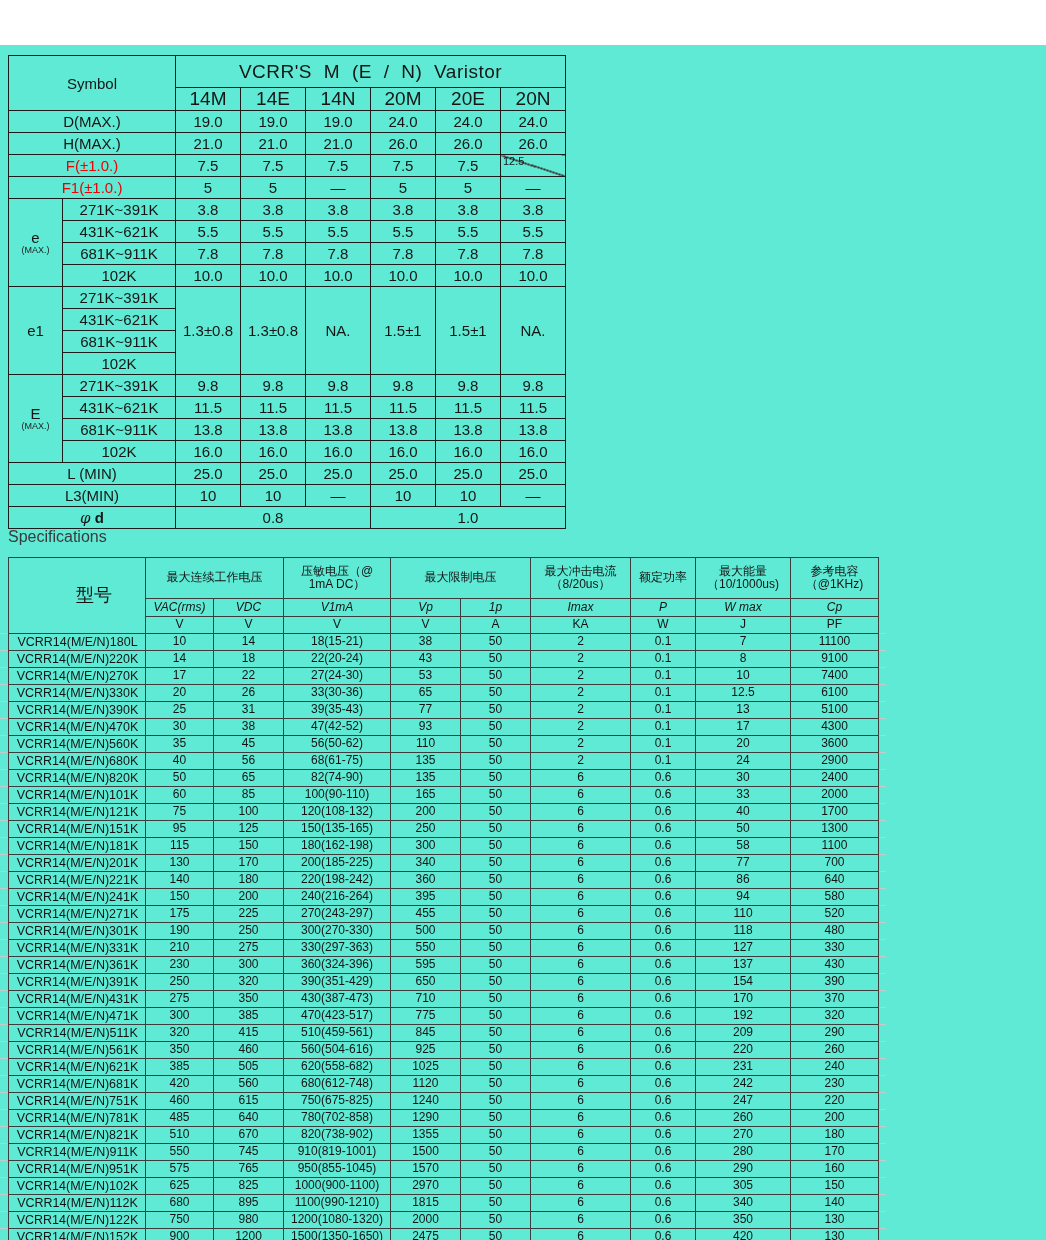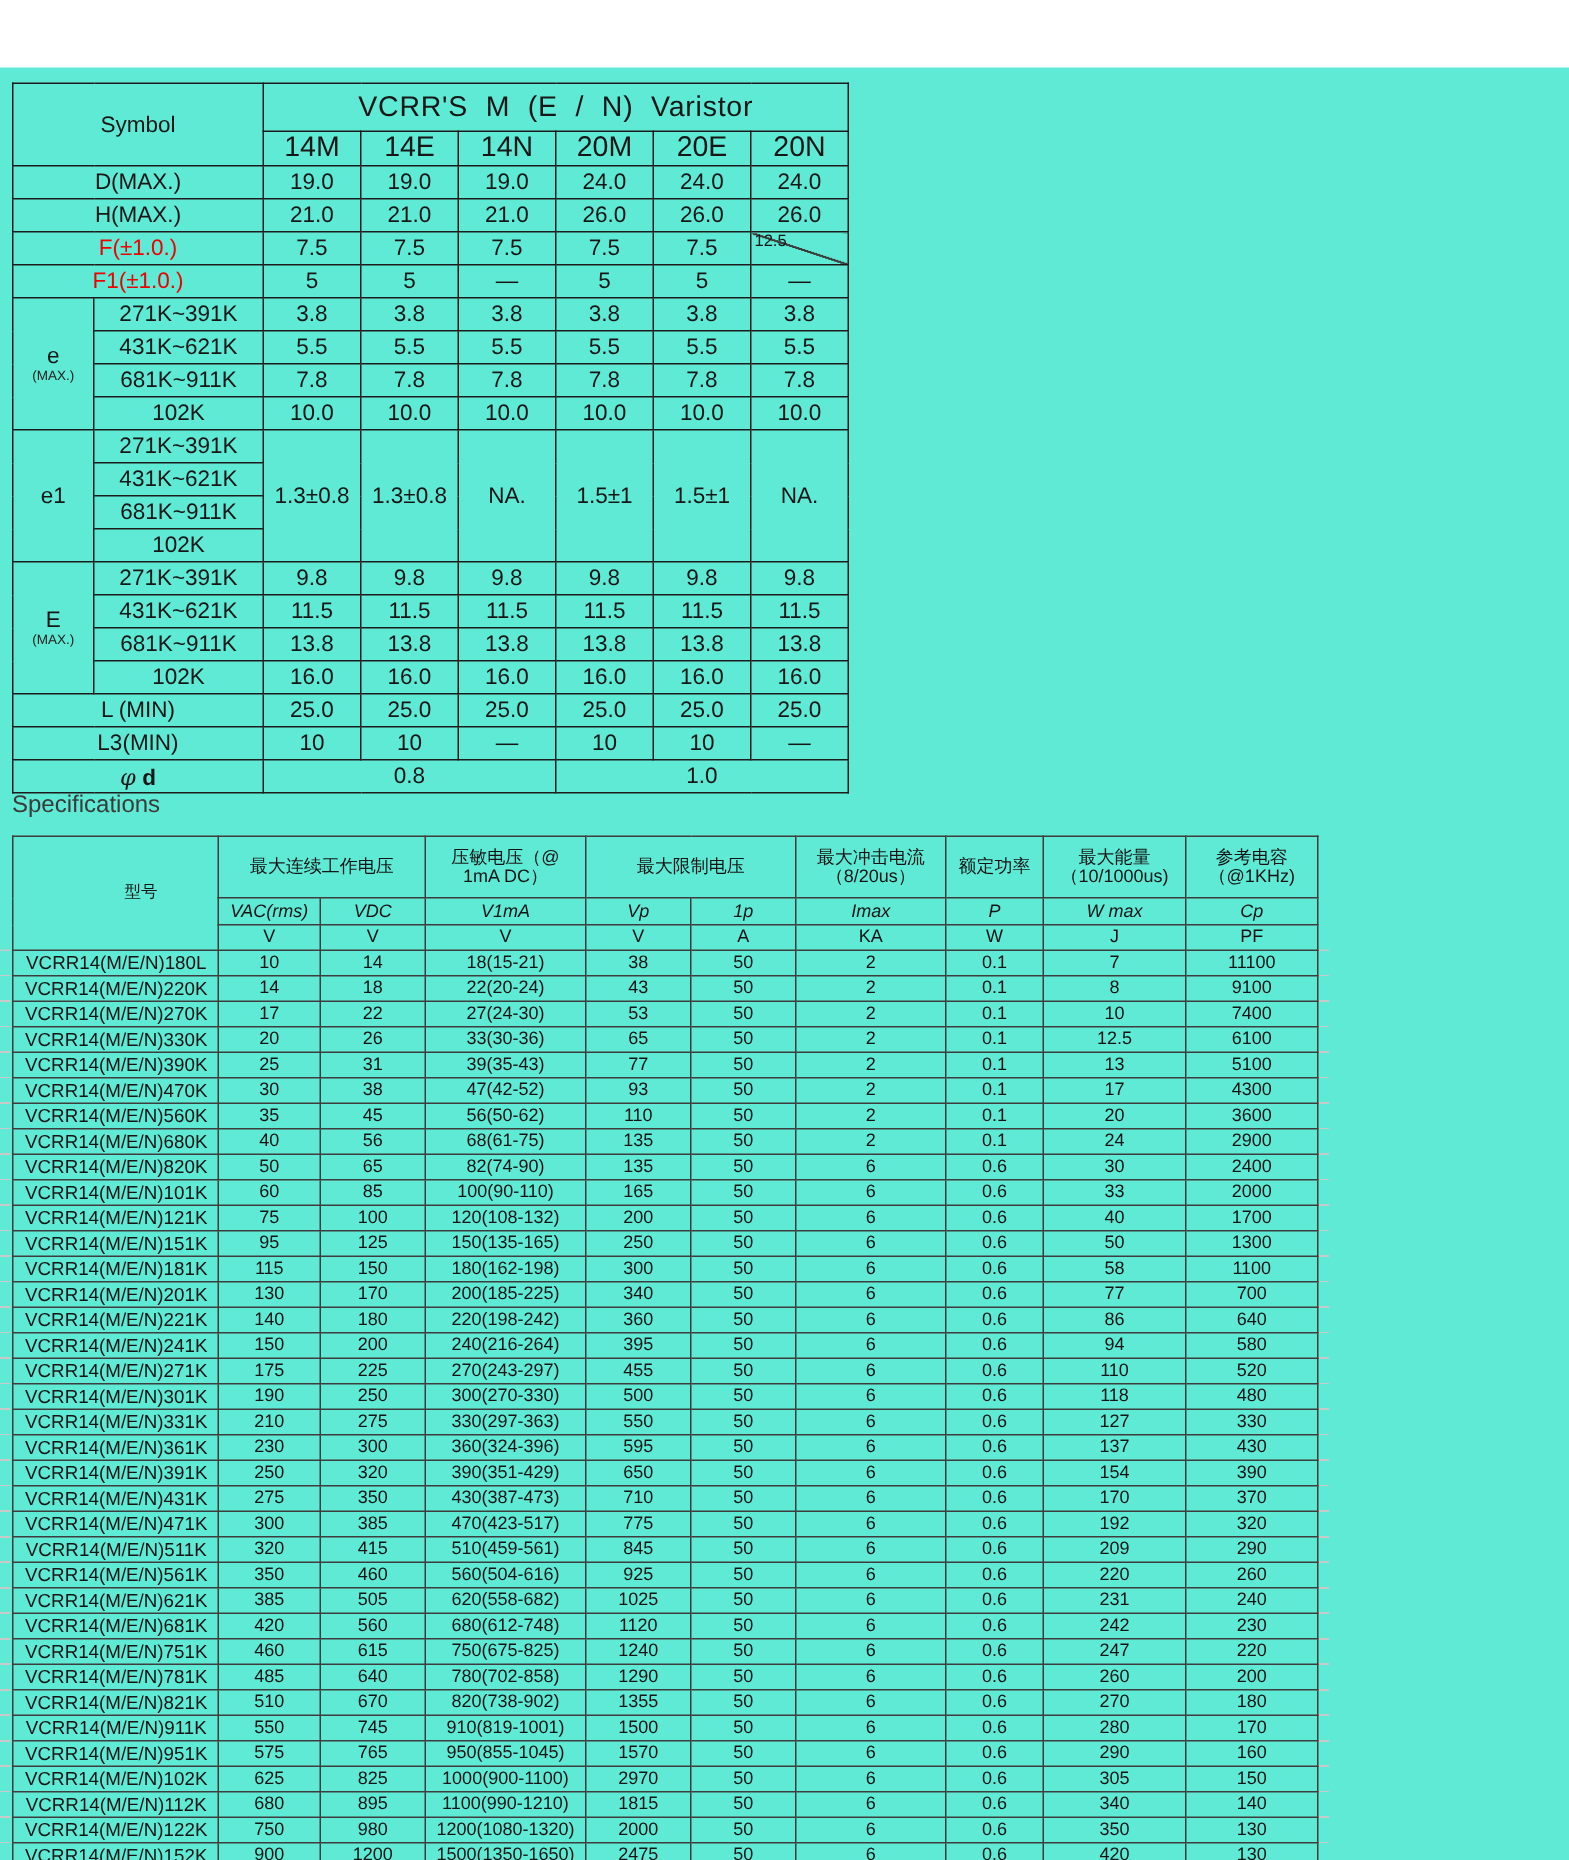--- a/index.html
+++ b/index.html
@@ -32,21 +32,21 @@
   .spec-heading{position:absolute;left:8px;top:483px;font-size:16px;font-weight:normal;color:#3a3a3a;}
 
   
   table.spec{position:absolute;left:8px;top:512px;border-collapse:collapse;table-layout:fixed;}
   .spec td,.spec th{border:1px solid #3d3d3d;padding:0 1px;text-align:center;vertical-align:middle;
                     font-weight:normal;font-size:12px;line-height:1.12;color:#141414;overflow:hidden;}
   .spec tr{height:17px;}
   .spec tr.gh{height:41px;}
   .spec tr.sh{height:18px;font-style:italic;}
   .spec th.grp{white-space:pre-line;font-size:12px;}
-  .spec th.model-h{font-size:11px;padding-left:35px;}
+  .spec th.model-h{font-size:18px;padding-left:35px;}
   .spec td.model{text-align:center;padding-left:2px;white-space:nowrap;font-size:12.5px;}
 
   
   .stub{position:absolute;top:588px;height:630px;width:7px;
         background:repeating-linear-gradient(to bottom,#c9c9c9 0 1px,transparent 1px 17px);}
   .stub-left{left:0;}
   .stub-right{left:879px;}
 </style>
 </head>
 <body>

